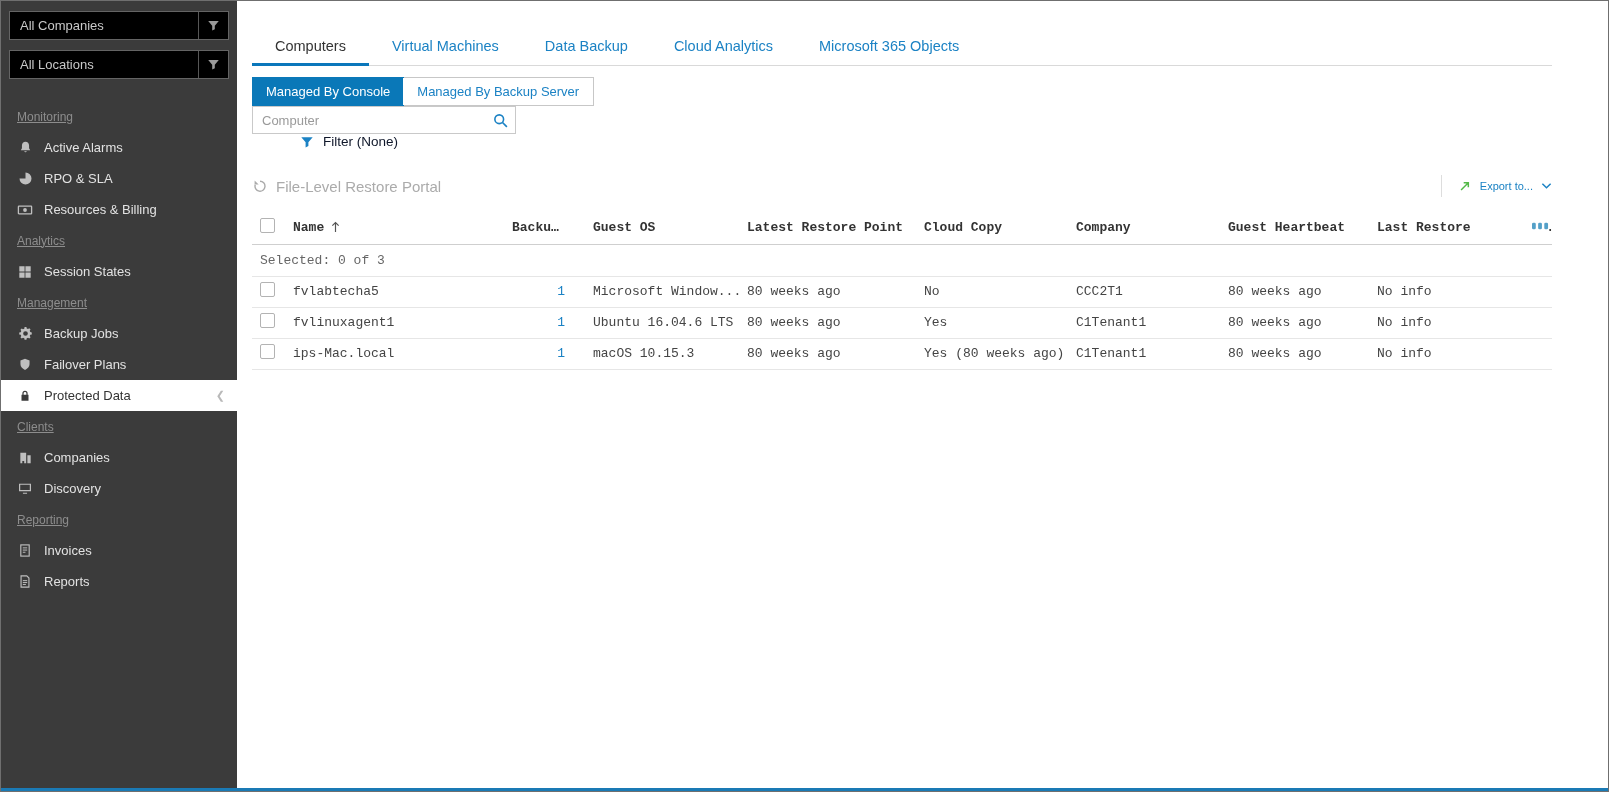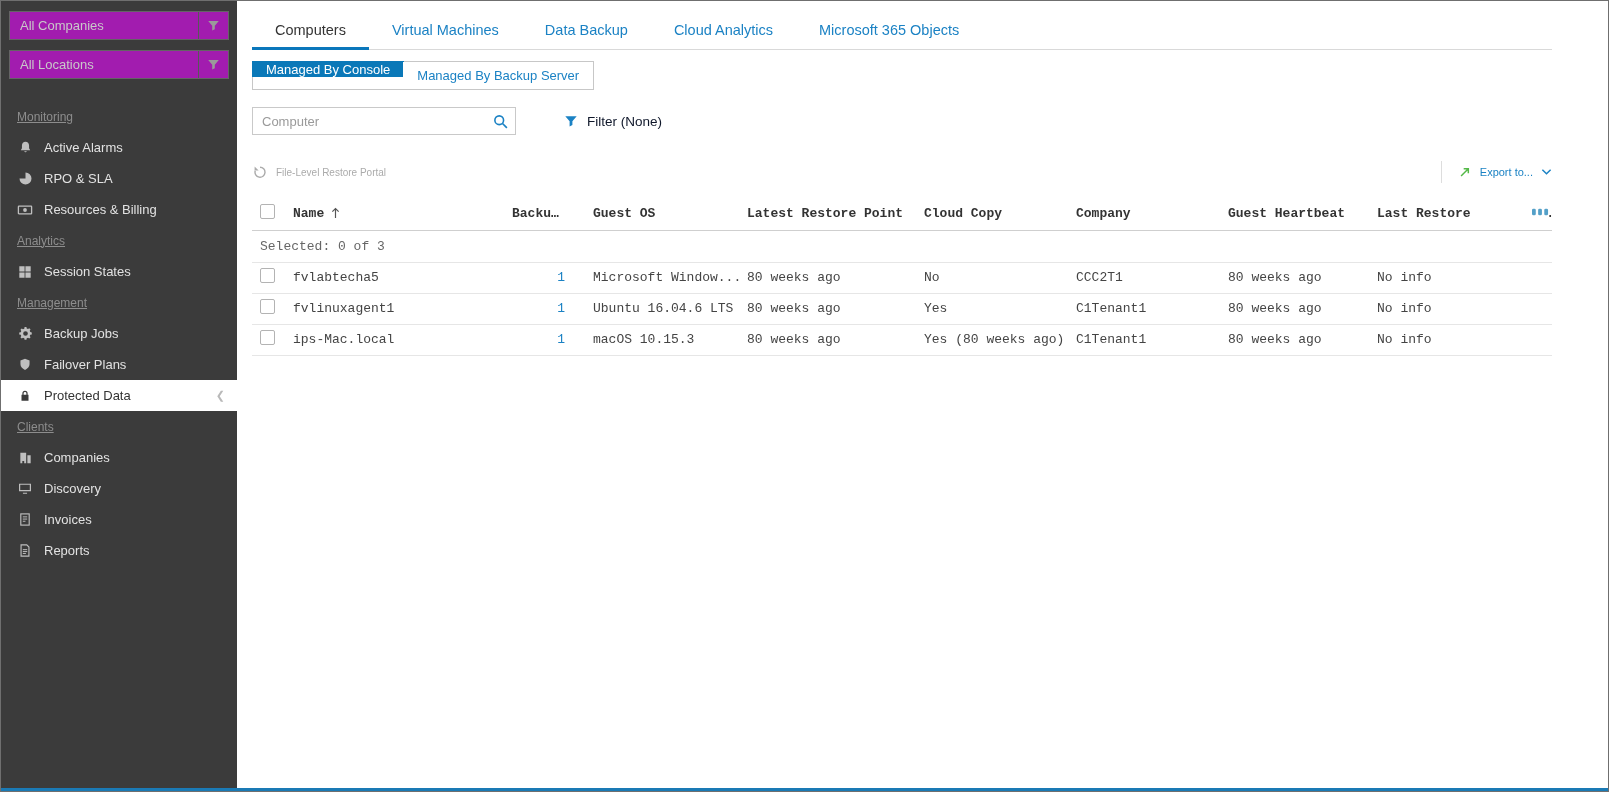--- a/index.html
+++ b/index.html
@@ -10,58 +10,58 @@
   }
   .app { width:1609px; height:792px; border:1px solid #6f6f6f; display:flex; flex-direction:column; background:#fff; }
   .app-body { flex:1; display:flex; min-height:0; }
   .bottom-bar { height:3px; background:#1a7ab5; flex:0 0 auto; }
 
   
   .sidebar { width:236px; background:#3b3b3b; flex:0 0 auto; overflow:hidden; }
   .side-filter {
     margin:10px 8px 0; height:29px; border:1px solid #646464;
     display:flex; align-items:center; padding:0 0 0 10px;
-    color:#c9c9c9; font-size:13px; cursor:pointer; background:#a21caf;
+    color:#c9c9c9; font-size:13px; cursor:pointer; background:#000000;
   }
   .side-filter .ff-label { flex:1; overflow:hidden; white-space:nowrap; }
   .side-filter .ff-icon { width:30px; height:100%; display:flex; align-items:center; justify-content:center; border-left:1px solid #575757; color:#9a9a9a; }
   .nav { margin-top:22px; }
   .nav-label { height:31px; display:flex; align-items:center; padding:0 16px; color:#8d8d8d; font-size:12px;text-decoration:underline; }
   .nav-item {
     height:31px; display:flex; align-items:center; gap:11px; padding:0 12px 0 16px;
     color:#e2e2e2; font-size:13px; cursor:pointer; white-space:nowrap;
   }
   .nav-item .icon { width:16px; height:16px; display:flex; align-items:center; justify-content:center; color:#bfbfbf; flex:0 0 auto; }
   .nav-item.selected { background:#ffffff; color:#333; }
   .nav-item.selected .icon { color:#3b3b3b; }
   .nav-item .collapse-chevron { margin-left:auto; color:#b9b9b9; font-size:11px; line-height:1; }
   .icon svg { display:block; }
 
   
   .main { flex:1; padding:0 56px 0 15px; background:#fff; min-width:0; display:flex; flex-direction:column; }
 
-  .tabs { display:flex; padding-top:21px; border-bottom:1px solid #d9d9d9; }
+  .tabs { display:flex; padding-top:37px; border-bottom:1px solid #d9d9d9; }
   .tab { padding:0 23px 11px; font-size:14.5px; color:#1b82c4; cursor:pointer; position:relative; white-space:nowrap; }
   .tab.active { color:#333; }
   .tab.active::after { content:""; position:absolute; left:0; right:0; bottom:-1px; height:3px; background:#0a77bb; }
 
   .segmented { margin-top:11px; display:inline-flex; align-self:flex-start; border:1px solid #c7c7c7; background:#fff; }
   .seg-btn { height:27px; display:flex; align-items:center; padding:0 14px; font-size:13px; cursor:pointer; white-space:nowrap; }
-  .seg-btn.active { background:#0a78b8; color:#fff; margin:-1px; height:16px; }
+  .seg-btn.active { background:#0a78b8; color:#fff; margin:-1px; height:29px; }
   .seg-btn.inactive { color:#1b82c4; background:#fff; }
 
-  .search-row { margin-top:17px; display:flex; align-items:center; }
+  .search-row { display:flex; align-items:flex-start;flex-direction:column; }
   .search-box { width:264px; height:28px; border:1px solid #c9c9c9; display:flex; align-items:center; padding:0 6px 0 9px; background:#fff; }
   .search-box input { border:0; outline:0; flex:1; font-size:13px; color:#555; min-width:0; font-family:inherit; }
   .search-box input::placeholder { color:#9a9a9a; }
   .search-box .icon { flex:0 0 auto; cursor:pointer; }
   .filter-ctl { margin-left:48px; display:flex; align-items:center; gap:9px; color:#0f172a; font-size:13.5px; cursor:pointer; }
 
   .action-row { margin-top:26px; display:flex; align-items:center; }
-  .flr-btn { display:flex; align-items:center; gap:8px; color:#ababab; font-size:10px; cursor:default; }
+  .flr-btn { display:flex; align-items:center; gap:8px; color:#ababab; font-size:15px; cursor:default; }
   .export-group { margin-left:auto; display:flex; align-items:center; }
   .export-divider { width:1px; height:22px; background:#ddd; margin-right:16px; }
   .export-btn { display:flex; align-items:center; gap:8px; color:#1b82c4; font-size:11px; cursor:pointer; }
 
   
   table { margin-top:14px; width:100%; border-collapse:collapse; table-layout:fixed;font-family:Liberation Mono, monospace; }
   th, td { text-align:left; font-size:13px; overflow:hidden; white-space:nowrap; text-overflow:ellipsis; }
   thead th { color:#333; font-weight:bold; height:33px; border-bottom:1px solid #cfcfcf; padding-right:6px; }
   .th-name-wrap { display:flex; align-items:center; gap:7px; }
   .cb-cell { padding-left:8px; }
@@ -186,20 +186,21 @@
 
         <div class="nav-item">
           <span class="icon">
             <svg width="16" height="15" viewBox="0 0 16 16" fill="currentColor">
                 <path fill-rule="evenodd" d="M1.6 2.8h12.8v8.2H1.6zM2.9 4.1v5.6h10.2V4.1zM5.8 12.4h4.4v1.3H5.8z"></path>
               </svg>
           </span>
           <span>Discovery</span>
         </div>
 
+        <div class="nav-label">Reporting</div>
 
         <div class="nav-item">
           <span class="icon">
             <svg width="14" height="15" viewBox="0 0 16 16">
                 <rect x="3.2" y="1.6" width="9.6" height="12.8" fill="none" stroke="currentColor" stroke-width="1.3"></rect>
                 <path d="M5.5 5h5M5.5 7.5h5M5.5 10h3" stroke="currentColor" stroke-width="1.1" fill="none"></path>
               </svg>
           </span>
           <span>Invoices</span>
         </div>

